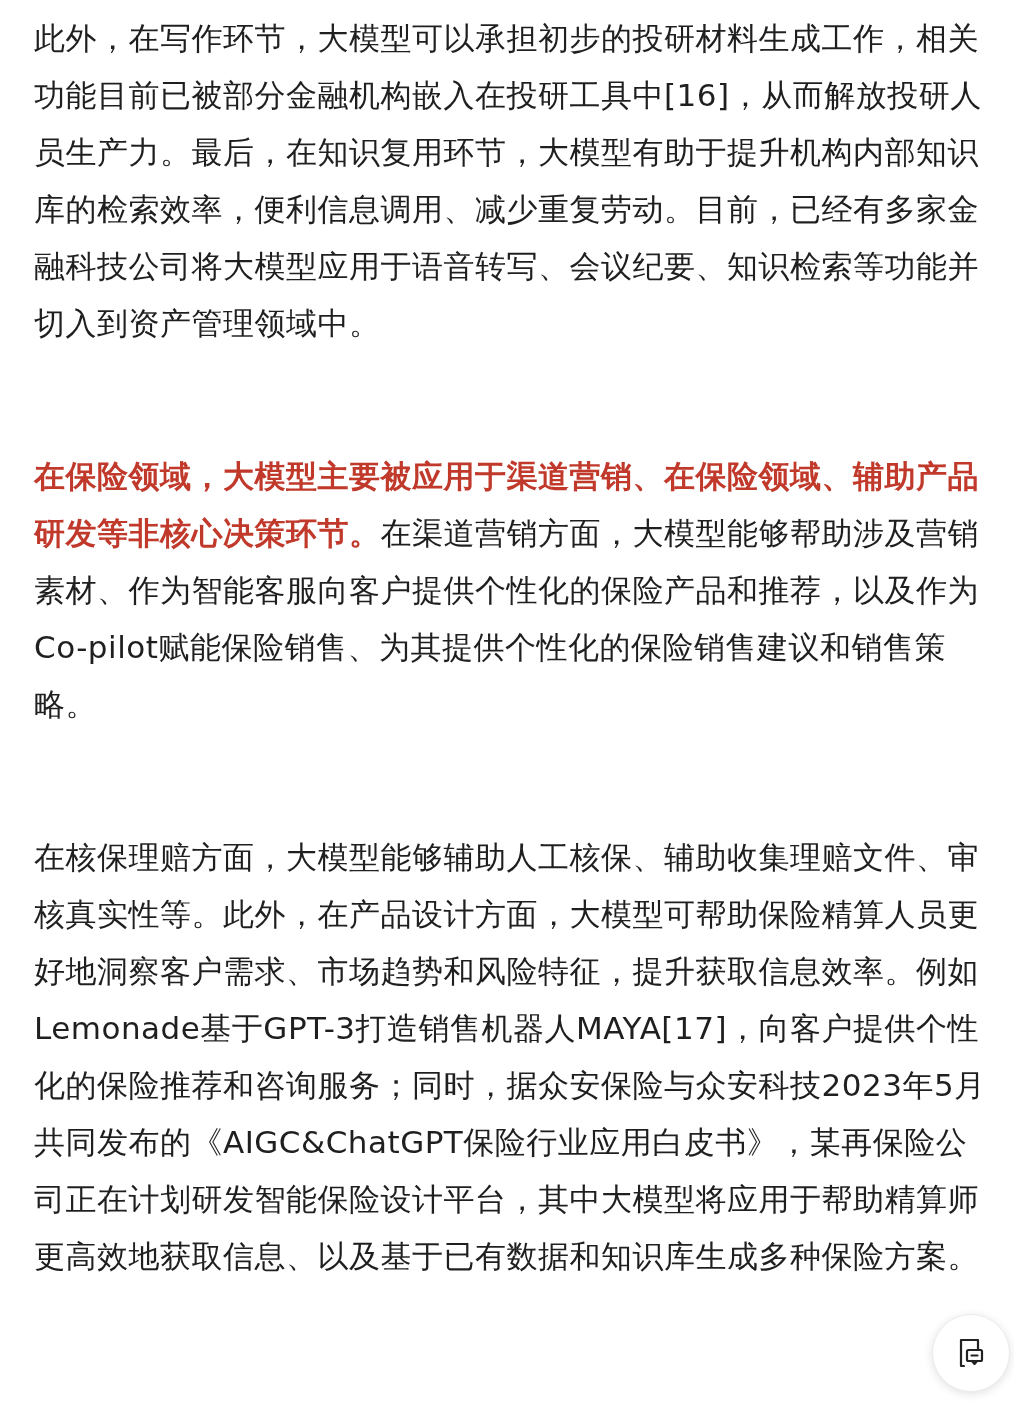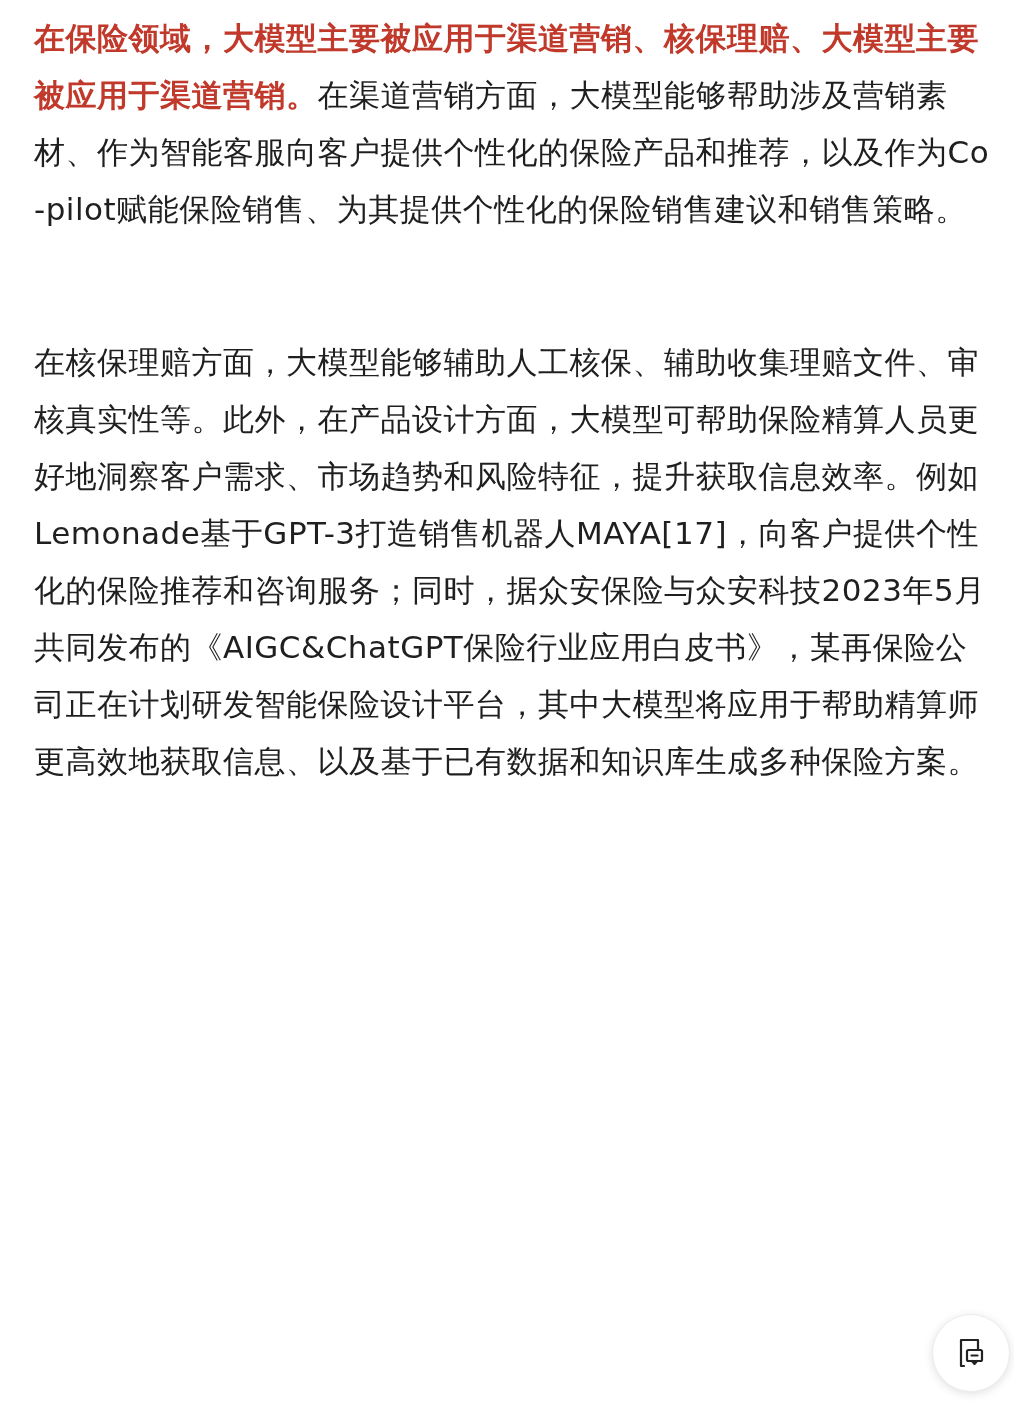--- a/index.html
+++ b/index.html
@@ -53,21 +53,24 @@
     .fab svg {
       width: 34px;
       height: 34px;
     }
   </style>
 </head>
 <body>
 
 <div class="article">
   <p class="para">
-    <span class="highlight">在保险领域，大模型主要被应用于渠道营销、核保理赔、大模型主要被应用于渠道营销。</span><span>在渠道营销方面，大模型能够帮助涉及营销素材、作为智能客服向客户提供个性化的保险产品和推荐，以及作为Co-pilot赋能保险销售、为其提供个性化的保险销售建议和销售策略。</span>
+    <span class="highlight"></span><span>此外，在写作环节，大模型可以承担初步的投研材料生成工作，相关功能目前已被部分金融机构嵌入在投研工具中[16]，从而解放投研人员生产力。最后，在知识复用环节，大模型有助于提升机构内部知识库的检索效率，便利信息调用、减少重复劳动。目前，已经有多家金融科技公司将大模型应用于语音转写、会议纪要、知识检索等功能并切入到资产管理领域中。</span>
+  </p>
+  <p class="para">
+    <span class="highlight">在保险领域，大模型主要被应用于渠道营销、在保险领域、辅助产品研发等非核心决策环节。</span><span>在渠道营销方面，大模型能够帮助涉及营销素材、作为智能客服向客户提供个性化的保险产品和推荐，以及作为Co-pilot赋能保险销售、为其提供个性化的保险销售建议和销售策略。</span>
   </p>
   <p class="para">
     <span class="highlight"></span><span>在核保理赔方面，大模型能够辅助人工核保、辅助收集理赔文件、审核真实性等。此外，在产品设计方面，大模型可帮助保险精算人员更好地洞察客户需求、市场趋势和风险特征，提升获取信息效率。例如Lemonade基于GPT-3打造销售机器人MAYA[17]，向客户提供个性化的保险推荐和咨询服务；同时，据众安保险与众安科技2023年5月共同发布的《AIGC&amp;ChatGPT保险行业应用白皮书》，某再保险公司正在计划研发智能保险设计平台，其中大模型将应用于帮助精算师更高效地获取信息、以及基于已有数据和知识库生成多种保险方案。</span>
   </p>
 </div>
 
 <div class="fab">
   <svg viewBox="0 0 34 34" fill="none" stroke="#222" stroke-width="2.2" stroke-linecap="round" stroke-linejoin="round">
     <path d="M10 30 H7 V4 H24 V13"></path>
     <rect x="13" y="14" width="15" height="11" rx="1.5"></rect>

